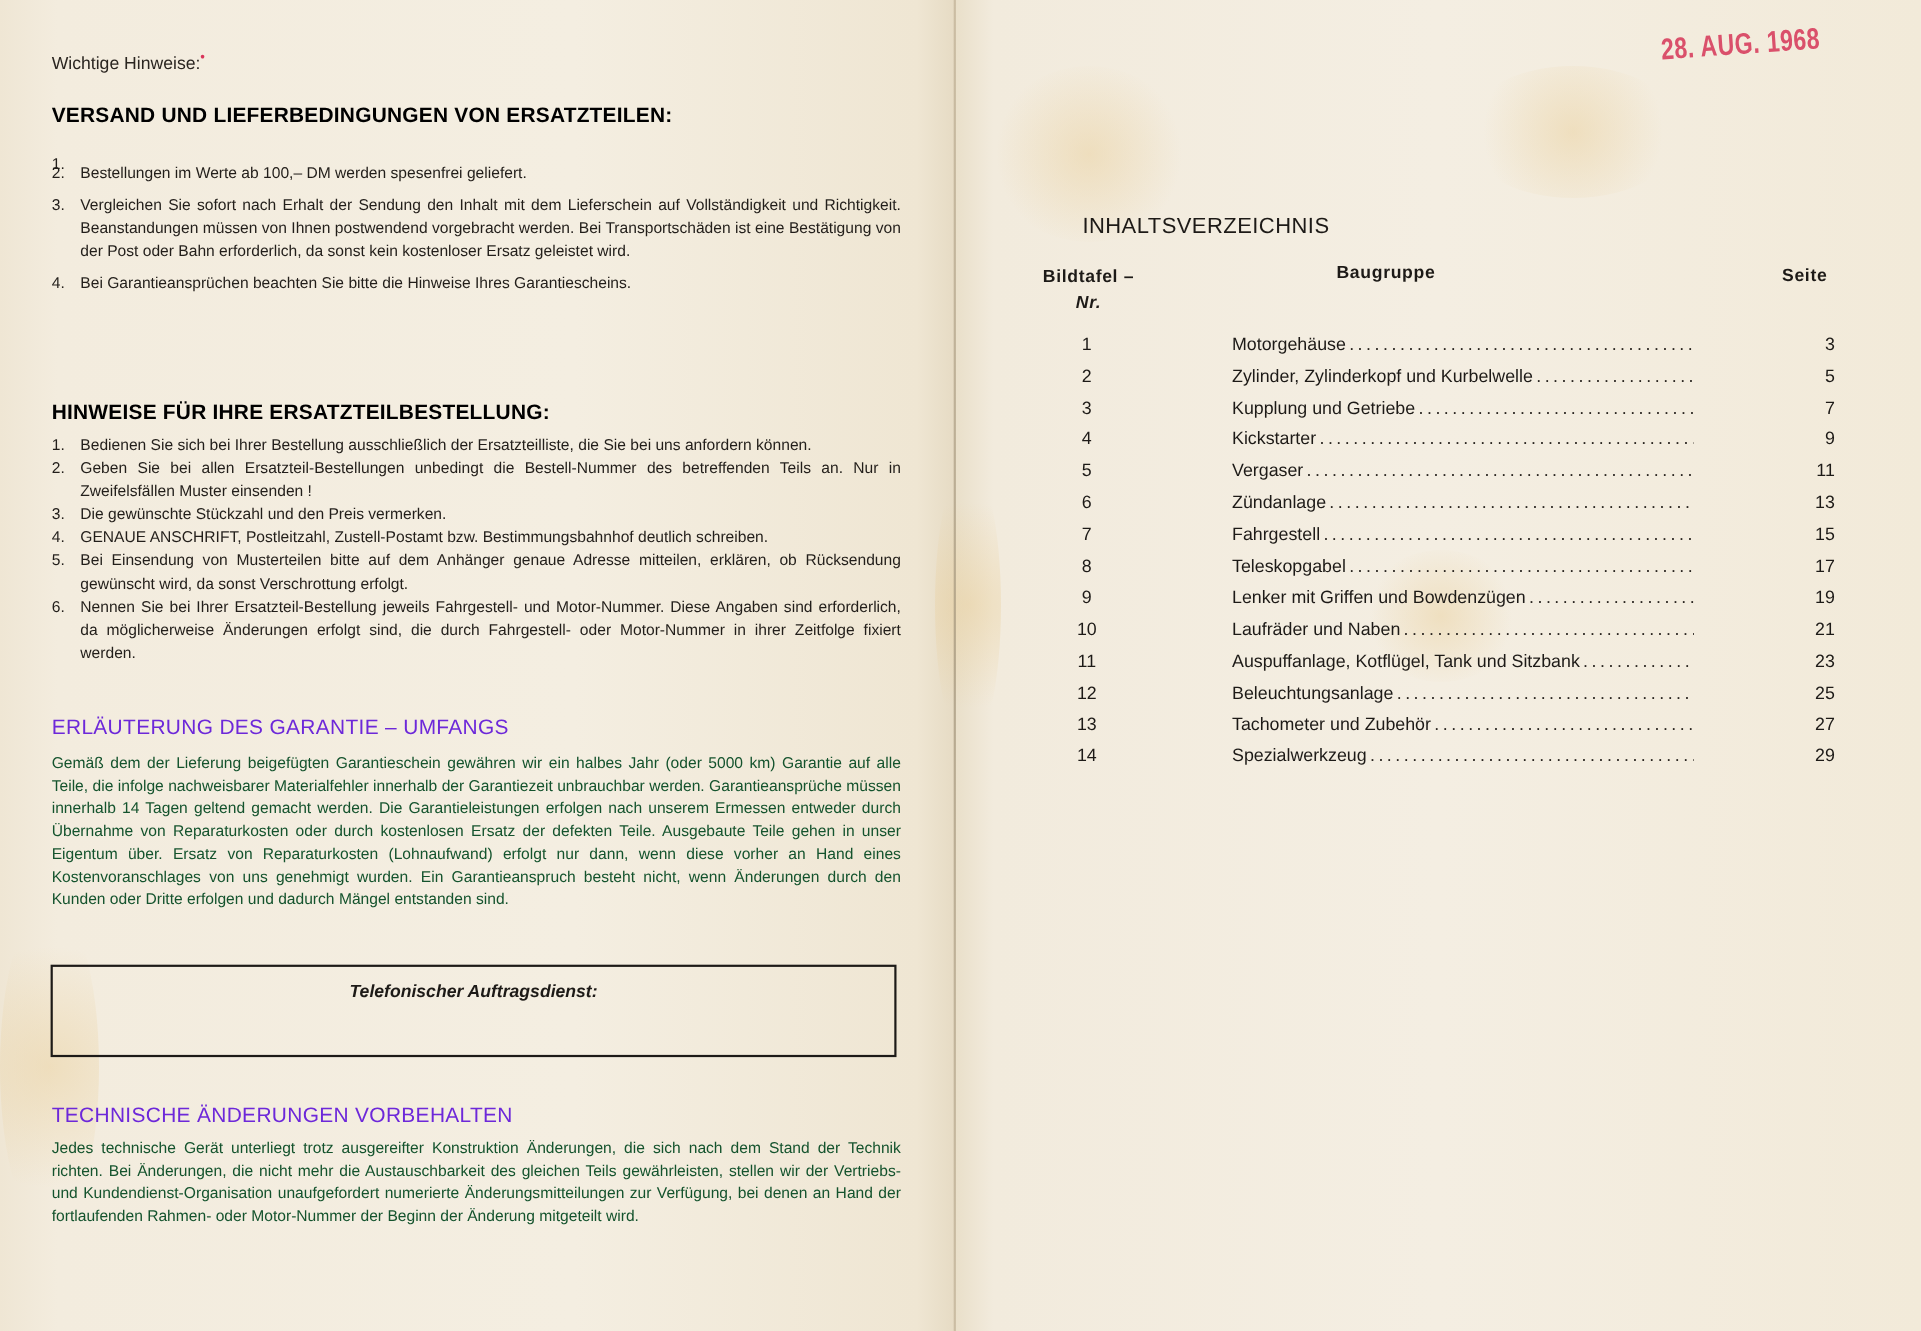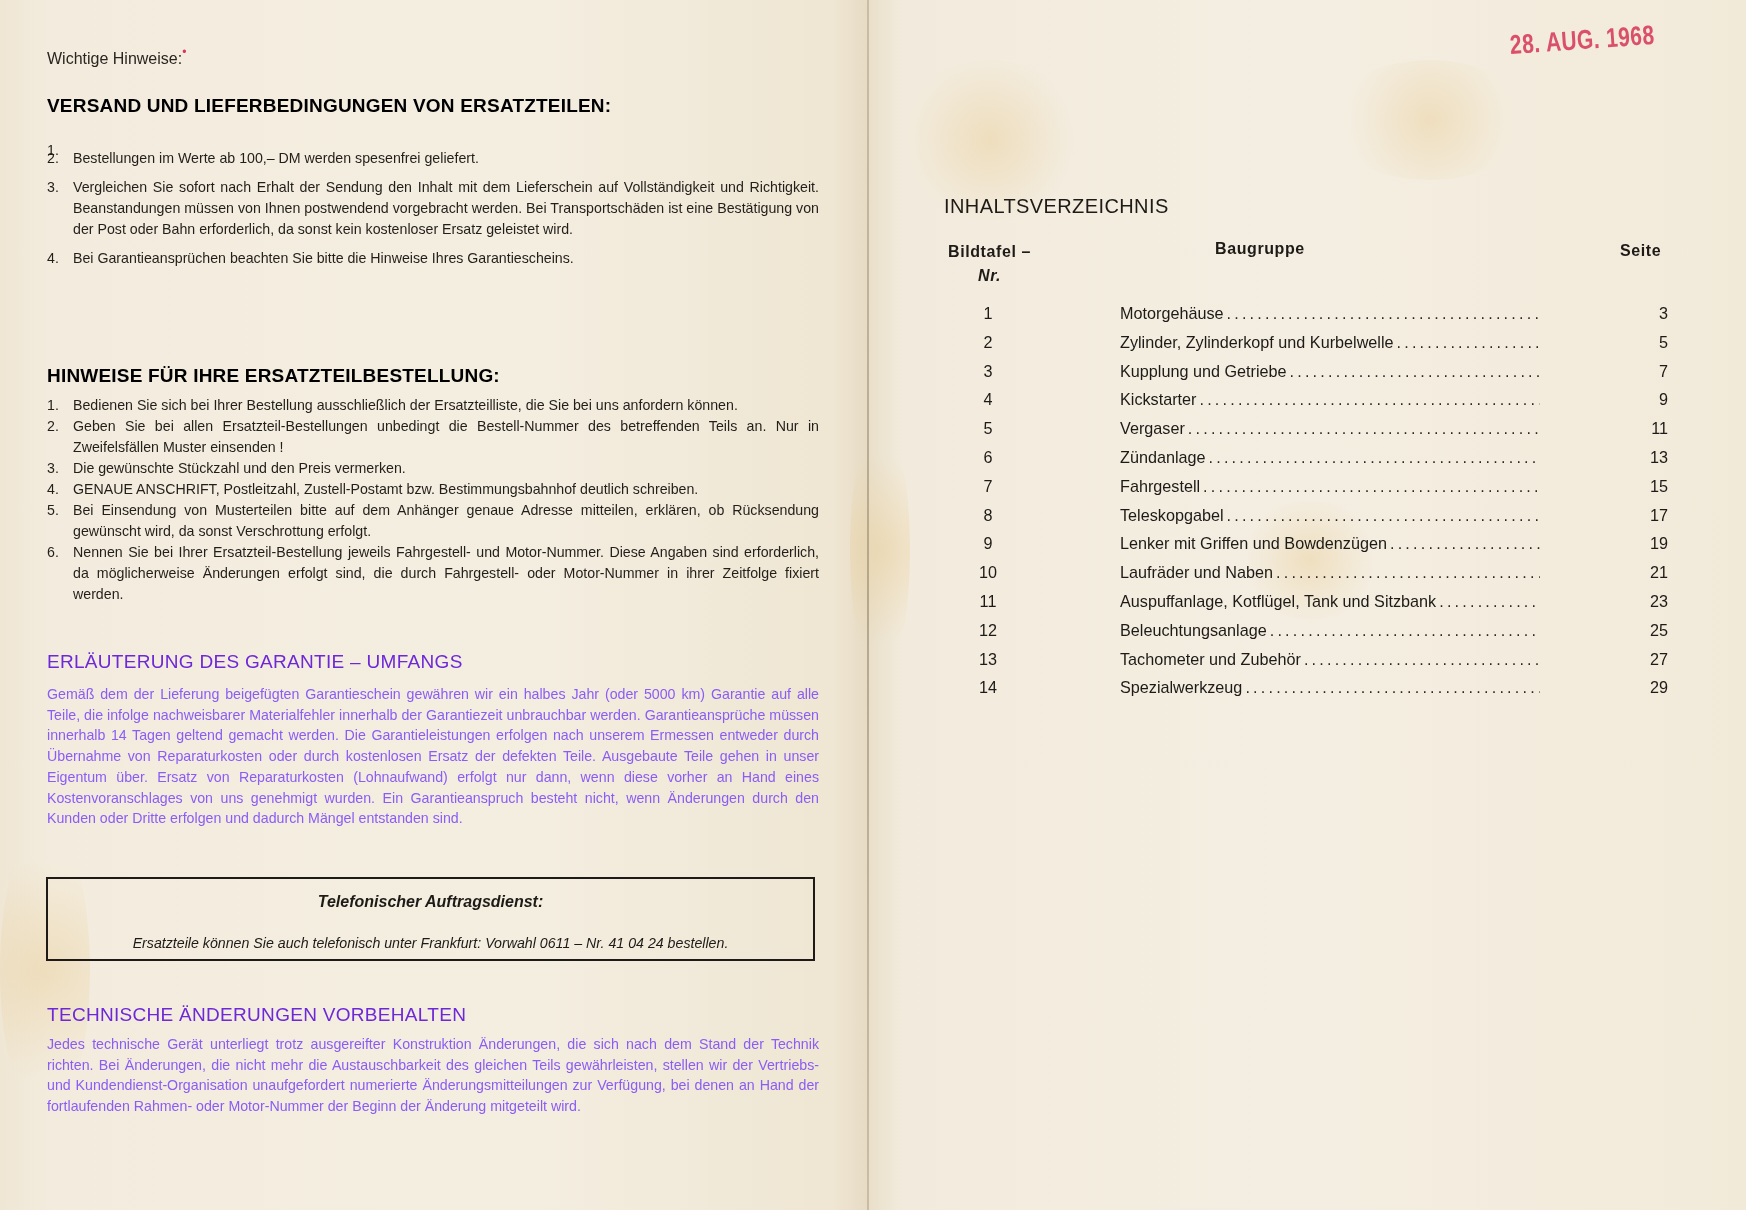--- a/index.html
+++ b/index.html
@@ -46,21 +46,21 @@
   ol.items li {
     position: relative; padding-left: 26px; font-size: 14.2px; line-height: 21px;
     text-align: justify; color: #221e1a;
   }
   ol.items li .num { position: absolute; left: 0; top: 0; }
   #list1 li { margin-bottom: 8px; }
   #list2 li { margin-bottom: 0px; }
 
   .para {
     position: absolute; left: 47px; width: 772px; margin: 0;
-    font-size: 14.2px; line-height: 20.7px; text-align: justify; color: #8b5cf6;
+    font-size: 14.2px; line-height: 20.7px; text-align: justify; color: #14532d;
   }
 
   .phone-box {
     position: absolute; left: 46px; top: 877px; width: 769px; height: 84px;
     border: 2px solid #1d1a17; box-sizing: border-box; font-style: italic;
   }
   .phone-box .title {
     position: absolute; left: 0; right: 0; top: 14px; text-align: center;
     font-size: 16px; font-weight: bold;
   }
@@ -70,21 +70,21 @@
   }
 
   
   .stamp {
     position: absolute; left: 1510px; top: 30px; font-size: 27px; font-weight: bold;
     color: #d8405f; letter-spacing: 0.5px; transform: rotate(-4deg) scaleX(0.78);
     transform-origin: left center; font-family: "Liberation Sans Narrow", "Liberation Sans", sans-serif;
     opacity: 0.9;
   }
   .toc-title {
-    position: absolute; left: 944px; top: 195px; font-size: 20px; font-weight: normal;
+    position: absolute; left: 984px; top: 195px; font-size: 20px; font-weight: normal;
     letter-spacing: 0.4px; margin: 0;
   }
   .toc-head { position: absolute; font-size: 16px; font-weight: bold; letter-spacing: 0.6px; }
   .col-nr { left: 948px; top: 240px; line-height: 24px; }
   .col-group { left: 1215px; top: 240px; }
   .col-page { left: 1620px; top: 242px; }
 
   .toc-rows { position: absolute; left: 948px; top: 304px; width: 720px; }
   .toc-row { position: relative; height: 28.8px; font-size: 16.2px; }
   .toc-row .nr { position: absolute; left: 0; width: 80px; text-align: center; }
@@ -130,21 +130,20 @@
     <li><span class="num">4.</span><span>GENAUE ANSCHRIFT, Postleitzahl, Zustell-Postamt bzw. Bestimmungsbahnhof deutlich schreiben.</span></li>
     <li><span class="num">5.</span><span>Bei Einsendung von Musterteilen bitte auf dem Anhänger genaue Adresse mitteilen, erklären, ob Rücksendung gewünscht wird, da sonst Verschrottung erfolgt.</span></li>
     <li><span class="num">6.</span><span>Nennen Sie bei Ihrer Ersatzteil-Bestellung jeweils Fahrgestell- und Motor-Nummer. Diese Angaben sind erforderlich, da möglicherweise Änderungen erfolgt sind, die durch Fahrgestell- oder Motor-Nummer in ihrer Zeitfolge fixiert werden.</span></li>
   </ol>
 
   <h2 class="h-light" style="top:651px;">ERLÄUTERUNG DES GARANTIE – UMFANGS</h2>
   <p class="para" style="top:684px;">Gemäß dem der Lieferung beigefügten Garantieschein gewähren wir ein halbes Jahr (oder 5000 km) Garantie auf alle Teile, die infolge nachweisbarer Materialfehler innerhalb der Garantiezeit unbrauchbar werden. Garantieansprüche müssen innerhalb 14 Tagen geltend gemacht werden. Die Garantieleistungen erfolgen nach unserem Ermessen entweder durch Übernahme von Reparaturkosten oder durch kostenlosen Ersatz der defekten Teile. Ausgebaute Teile gehen in unser Eigentum über. Ersatz von Reparaturkosten (Lohnaufwand) erfolgt nur dann, wenn diese vorher an Hand eines Kostenvoranschlages von uns genehmigt wurden. Ein Garantieanspruch besteht nicht, wenn Änderungen durch den Kunden oder Dritte erfolgen und dadurch Mängel entstanden sind.</p>
 
   <div class="phone-box">
     <div class="title">Telefonischer Auftragsdienst:</div>
-    <div class="text">Ersatzteile können Sie auch telefonisch unter Frankfurt: Vorwahl 0611 – Nr. 41 04 24 bestellen.</div>
   </div>
 
   <h2 class="h-light" style="top:1004px;">TECHNISCHE ÄNDERUNGEN VORBEHALTEN</h2>
   <p class="para" style="top:1034px;">Jedes technische Gerät unterliegt trotz ausgereifter Konstruktion Änderungen, die sich nach dem Stand der Technik richten. Bei Änderungen, die nicht mehr die Austauschbarkeit des gleichen Teils gewährleisten, stellen wir der Vertriebs- und Kundendienst-Organisation unaufgefordert numerierte Änderungsmitteilungen zur Verfügung, bei denen an Hand der fortlaufenden Rahmen- oder Motor-Nummer der Beginn der Änderung mitgeteilt wird.</p>
 
   <div class="stamp" style="color: rgb(216, 64, 95);">28. AUG. 1968</div>
 
   <h1 class="toc-title">INHALTSVERZEICHNIS</h1>
 
   <div class="toc-head col-nr">

